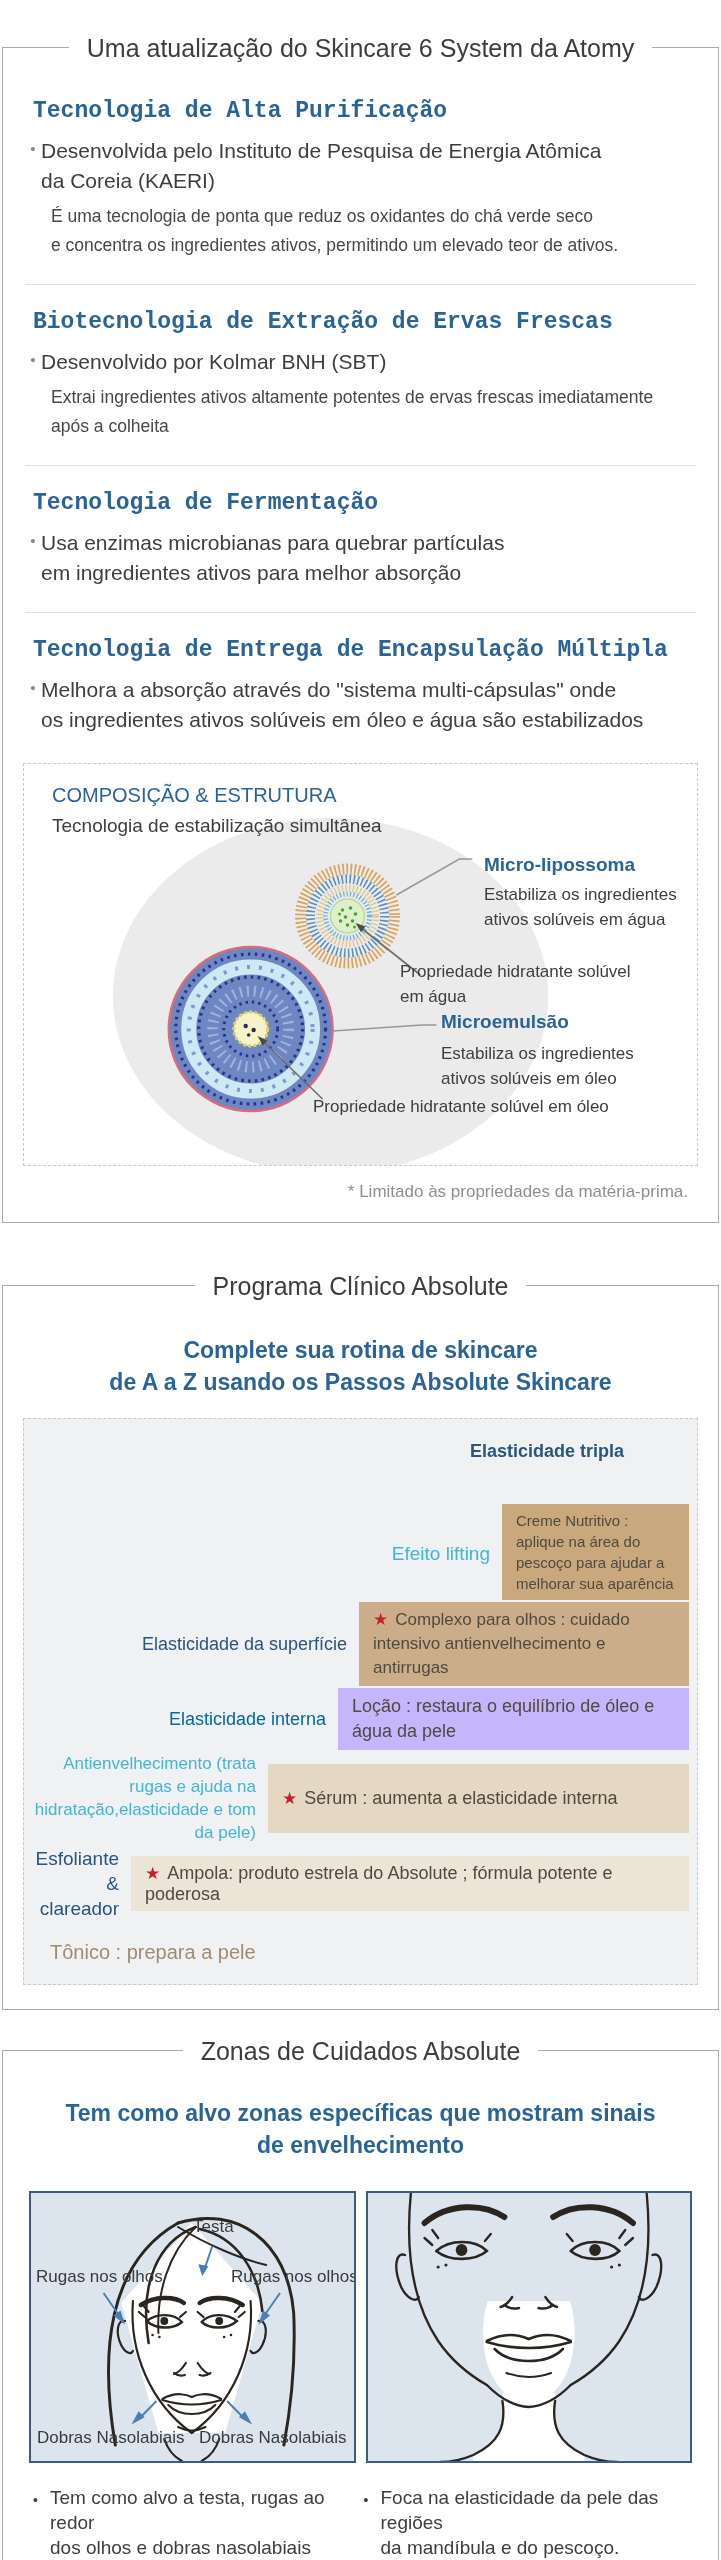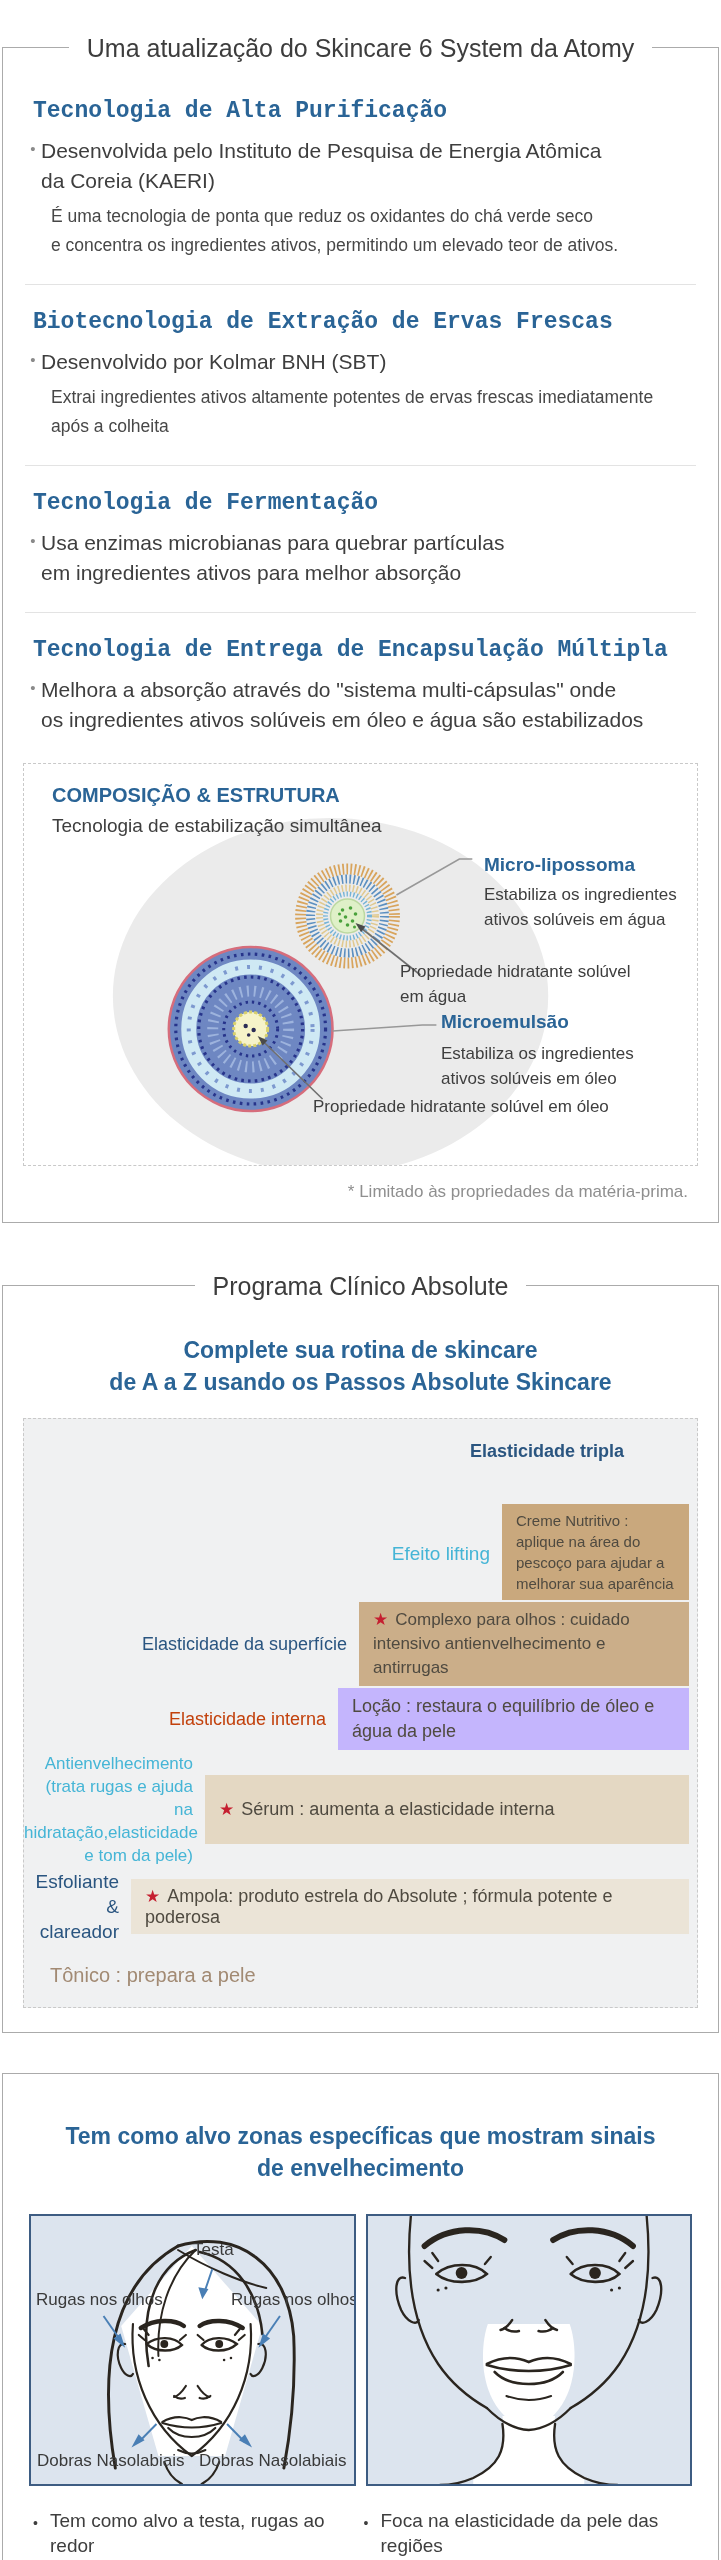--- a/index.html
+++ b/index.html
@@ -19,36 +19,36 @@
   .tech h2{margin:0 10px 12px 10px;font-size:23px;font-weight:600;font-family:Liberation Mono, monospace;}
   .bullet-row{display:flex;margin:0 0 6px 2px;}
   .bullet-row .marker{flex:none;width:16px;font-size:15px;color:#8a8a8a;padding-top:4px;text-align:center;}
   .bullet-row .btext{font-size:21px;line-height:30px;color:#3e3e3e;}
   .subtext{margin:4px 0 0 28px;font-size:17.5px;line-height:29px;color:#474747;}
   .sec-divider{border:none;border-top:1px solid #e3e3e3;margin:24px 2px;}
 
   
   .comp-box{position:relative;height:401px;border:1px dashed #c9c9c9;margin-top:28px;background:#fff;}
   .comp-svg{position:absolute;left:0;top:0;width:100%;height:100%;z-index:0;}
-  .comp-title{position:relative;z-index:2;margin:20px 0 0 28px;font-size:20px;font-weight:700;}
+  .comp-title{position:relative;z-index:2;margin:20px 0 0 28px;font-size:20px;font-weight:400;}
   .comp-sub{position:relative;z-index:2;margin:8px 0 0 28px;font-size:19px;color:#3e3e3e;}
   .comp-label{position:absolute;z-index:2;font-size:17px;line-height:25px;color:#3e3e3e;}
   .comp-name{position:absolute;z-index:2;font-size:19px;font-weight:600;}
   .footnote{margin:16px 10px 0 0;text-align:right;font-size:17px;color:#8f8f8f;}
 
   
   .stair{border:1px dashed #c9c9c9;background:#f0f1f2;padding:22px 8px 18px 0;margin-top:20px;}
   .stair-top-label{margin:0 0 7px 446px;font-size:18px;font-weight:700;}
   .step{display:flex;align-items:center;margin-bottom:2px;}
   .step-label{flex:none;text-align:right;padding-right:12px;box-sizing:border-box;line-height:22px;}
   .step-box{flex:1;display:flex;align-items:center;padding:6px 10px 6px 14px;box-sizing:border-box;color:#4f4a40;}
   .s1 .step-label{width:478px;font-size:19px;}
   .s2 .step-label{width:335px;font-size:18px;}
   .s3 .step-label{width:314px;font-size:18px;}
-  .s4 .step-label{width:181px;font-size:17px;line-height:23px;}
+  .s4 .step-label{width:244px;font-size:17px;line-height:23px;}
   .s5 .step-label{width:107px;font-size:19px;line-height:25px;}
   .s1 .step-box{min-height:67px;font-size:15px;line-height:21px;}
   .s2 .step-box{min-height:78px;font-size:17px;line-height:24px;}
   .s3 .step-box{min-height:57px;font-size:18px;line-height:25px;}
   .s4 .step-box{min-height:69px;font-size:18px;}
   .s5 .step-box{min-height:55px;font-size:18px;}
   .star{font-size:17px;margin-right:7px;}
   .star:empty{margin:0;}
   .tonic{margin:20px 0 2px 26px;font-size:20px;}
 
@@ -215,21 +215,21 @@
       </div>
 
       <div class="step s2">
         <div class="step-label" style="color: rgb(42, 85, 128);">Elasticidade da superfície</div>
         <div class="step-box" style="background-color: rgb(203, 174, 137);">
           <span><span class="star" style="color: rgb(197, 31, 48);">★</span><span>Complexo para olhos : cuidado intensivo antienvelhecimento e antirrugas</span></span>
         </div>
       </div>
 
       <div class="step s3">
-        <div class="step-label" style="color: #c2410c; text-align: right;">Elasticidade interna</div>
+        <div class="step-label" style="color: #0369a1; text-align: right;">Elasticidade interna</div>
         <div class="step-box" style="background-color: #c4b5fd;">
           <span><span class="star" style="color: rgb(197, 31, 48);"></span><span>Loção : restaura o equilíbrio de óleo e água da pele</span></span>
         </div>
       </div>
 
       <div class="step s4">
         <div class="step-label" style="color: rgb(69, 181, 214);">Antienvelhecimento (trata rugas e ajuda na hidratação,elasticidade e tom da pele)</div>
         <div class="step-box" style="background-color: rgb(228, 216, 195);">
           <span><span class="star" style="color: rgb(197, 31, 48);">★</span><span>Sérum : aumenta a elasticidade interna</span></span>
         </div>
@@ -240,20 +240,21 @@
         <div class="step-box" style="background-color: rgb(235, 228, 215);">
           <span><span class="star" style="color: rgb(197, 31, 48);">★</span><span>Ampola: produto estrela do Absolute ; fórmula potente e poderosa</span></span>
         </div>
       </div>
 
       <div class="tonic" style="color: rgb(162, 138, 115);">Tônico : prepara a pele</div>
     </div>
   </section>
 
   <section class="panel p3">
+    <h1 class="panel-title"><span style="color: rgb(61, 61, 61);">Zonas de Cuidados Absolute</span></h1>
 
     <h3 class="blue-heading" style="color: rgb(42, 100, 150);">
       <div>Tem como alvo zonas específicas que mostram sinais</div>
       <div>de envelhecimento</div>
     </h3>
 
     <div class="faces">
 
       <div class="face-box">
         <svg viewBox="0 0 329 268" preserveAspectRatio="none">

